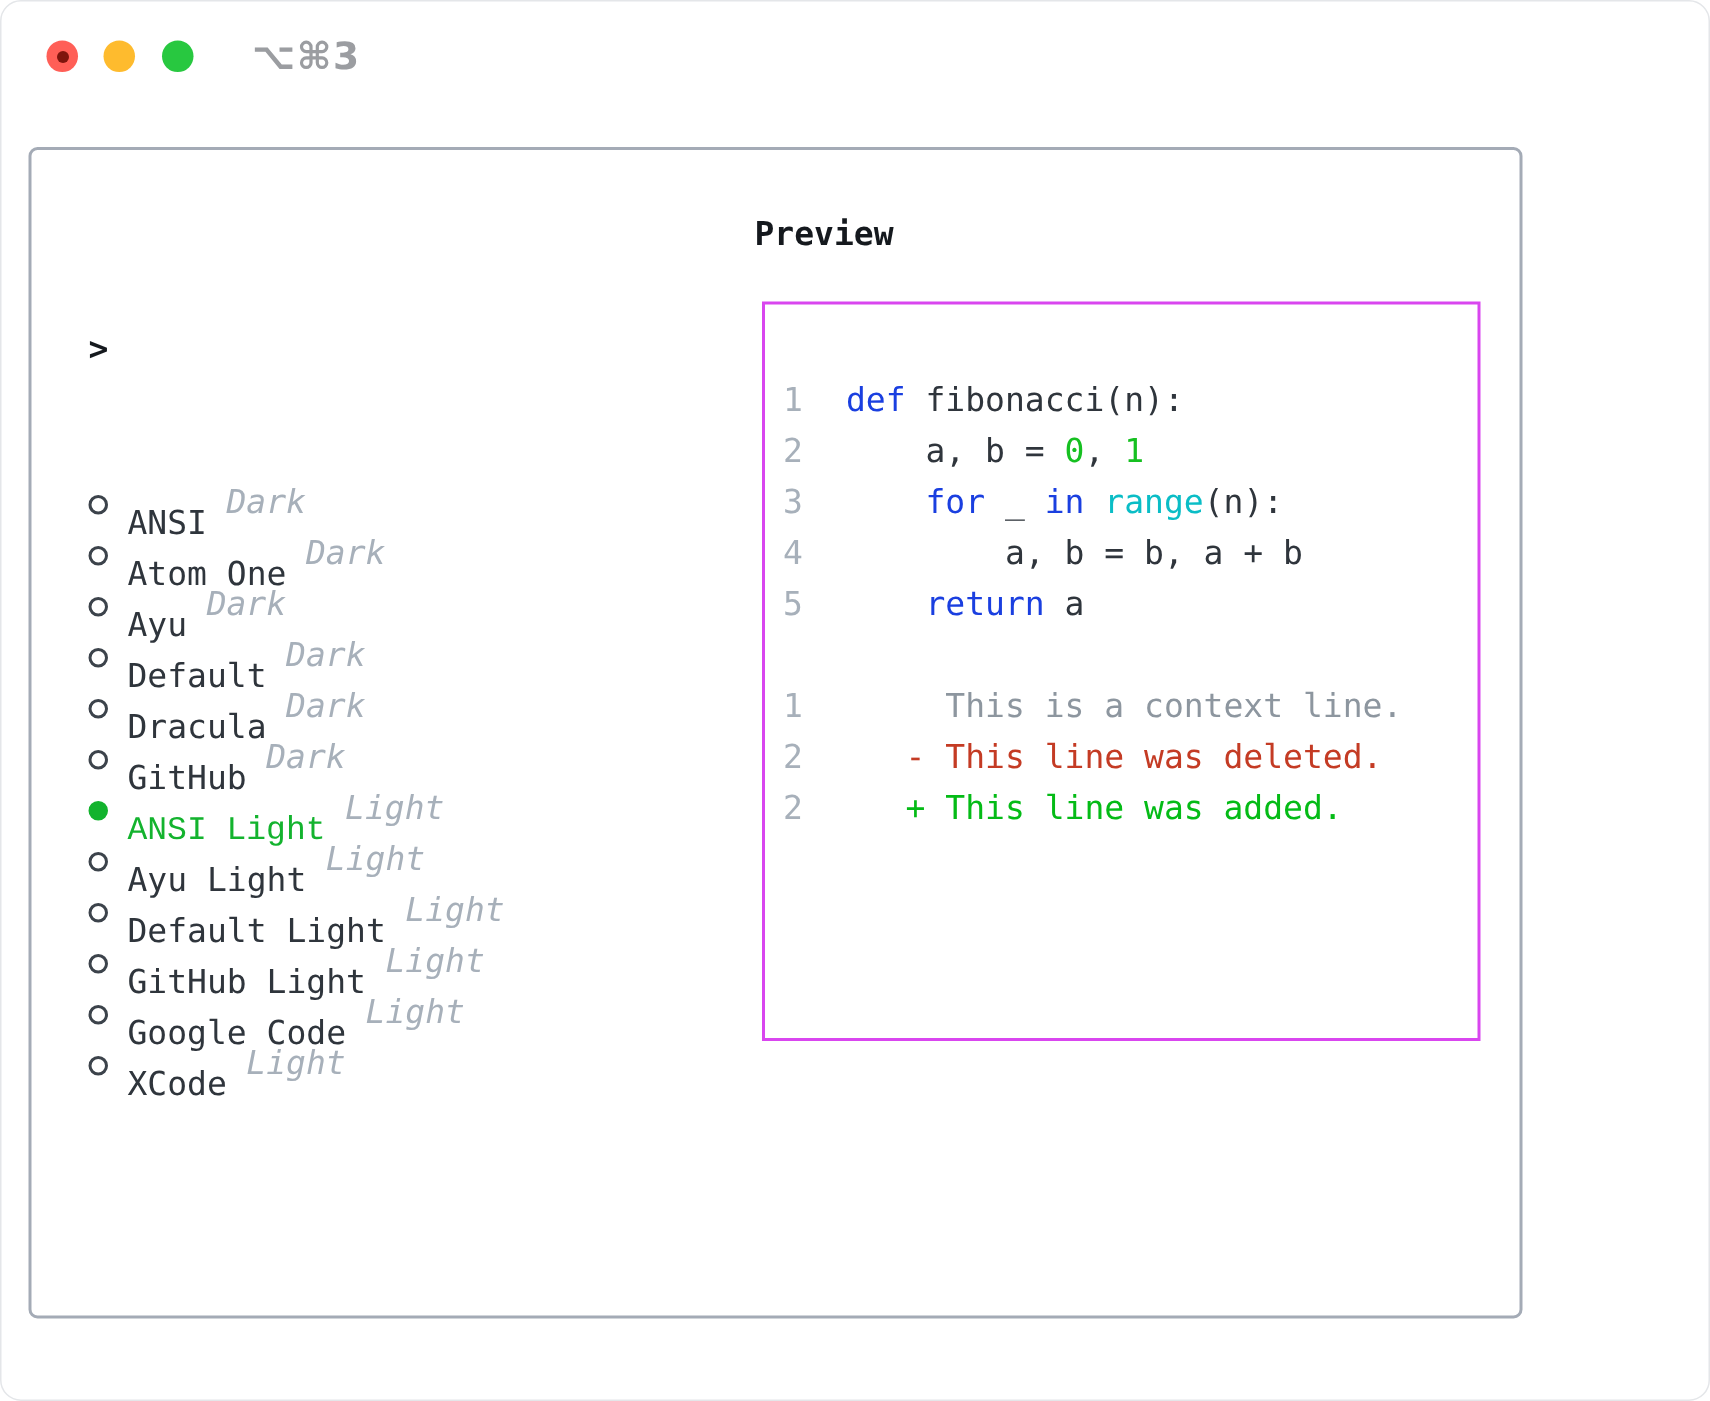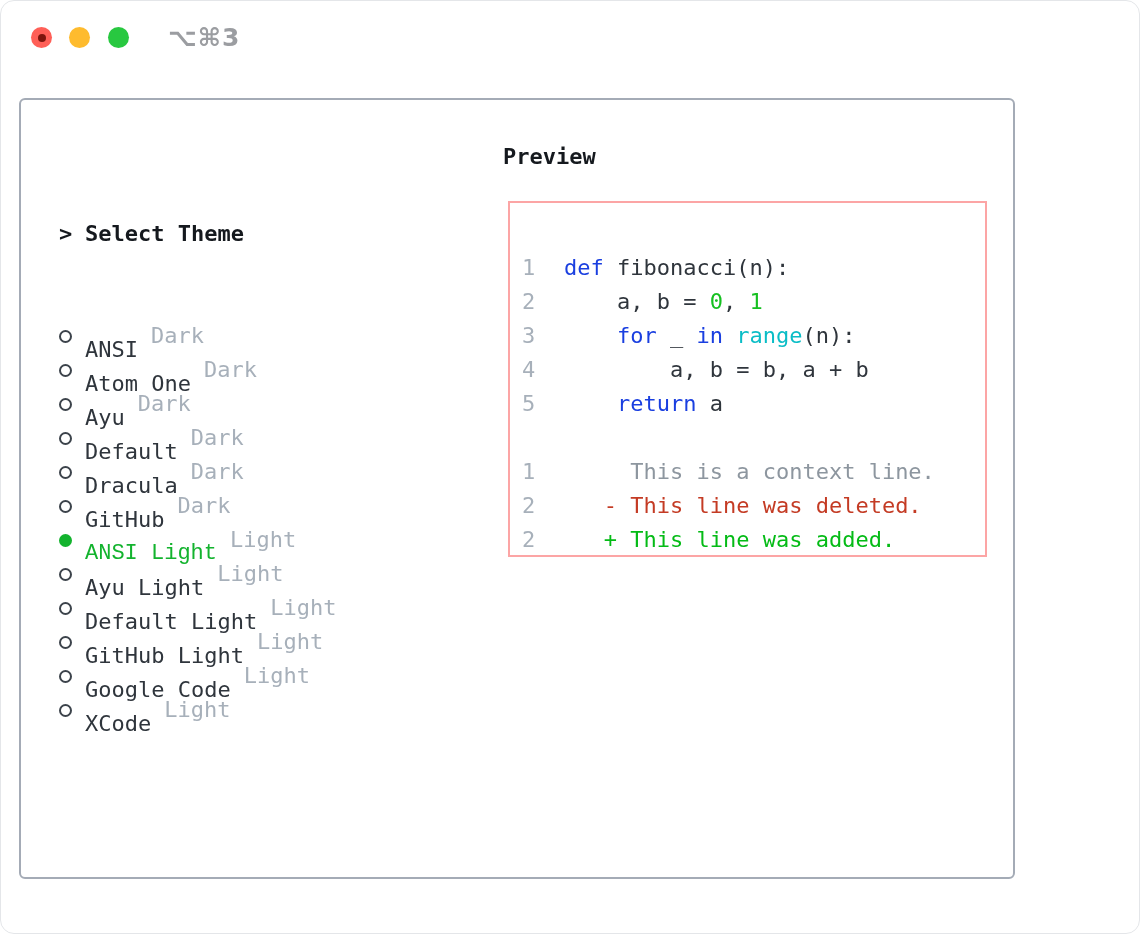--- a/index.html
+++ b/index.html
@@ -44,30 +44,30 @@
   }
   .caret{color:#15191e;font-weight:700;}
   .radio{
     width:13px;height:13px;border-radius:50%;
     border:2px solid #3c434b;box-sizing:border-box;background:transparent;
   }
   .radio.on{border-color:var(--accent);background:var(--accent);}
   .hdr{color:#15191e;font-weight:700;}
   .item-name{color:var(--text-dark);margin-top:28px;}
   .item-name.sel{color:var(--accent);font-family:Liberation Mono, monospace;}
-  .item-tag{color:var(--muted);margin-left:13px;}
+  .item-tag{color:var(--muted);margin-left:13px;font-style:italic;}
   .spacer{height:34px;}
   
   .preview-label{
     position:absolute;left:482px;top:40px;height:34px;line-height:34px;
     font-size:22px;font-weight:700;color:#15191e;
   }
   .preview-box{
-    position:absolute;left:487px;top:101px;width:479px;height:356px;
-    border:2px solid #fca5a5;background:#ffffff;box-sizing:border-box;
+    position:absolute;left:487px;top:101px;width:479px;height:493px;
+    border:2px solid #d946ef;background:#ffffff;box-sizing:border-box;
     overflow:hidden;
   }
   .code{
     position:absolute;left:12px;top:48px;font-size:22px;line-height:34px;
     white-space:pre;
   }
   .crow{height:34px;}
   .lnum{display:inline-block;width:42px;color:var(--muted);}
   .tok-plain{color:var(--text-dark);}
   .tok-kw{color:var(--kw);}
@@ -89,21 +89,20 @@
     <div class="dot dot-min" id="dot-min" style="background: rgb(254, 187, 46);"></div>
     <div class="dot dot-zoom" id="dot-zoom" style="background: rgb(40, 200, 64);"></div>
     <span class="win-title">⌥⌘3</span>
   </div>
 
   <div class="main-box">
 
     <div class="left-col">
       <div class="row">
         <span class="marker"><span class="caret">&gt;</span></span>
-        <span class="hdr">Select Theme</span>
       </div>
       <div id="theme-items"><div class="row"><span class="marker"><span class="radio"></span></span><span class="item-name">ANSI</span><span class="item-tag">Dark</span></div><div class="row"><span class="marker"><span class="radio"></span></span><span class="item-name">Atom One</span><span class="item-tag">Dark</span></div><div class="row"><span class="marker"><span class="radio"></span></span><span class="item-name">Ayu</span><span class="item-tag">Dark</span></div><div class="row"><span class="marker"><span class="radio"></span></span><span class="item-name">Default</span><span class="item-tag">Dark</span></div><div class="row"><span class="marker"><span class="radio"></span></span><span class="item-name">Dracula</span><span class="item-tag">Dark</span></div><div class="row"><span class="marker"><span class="radio"></span></span><span class="item-name">GitHub</span><span class="item-tag">Dark</span></div><div class="row"><span class="marker"><span class="radio on"></span></span><span class="item-name sel">ANSI Light</span><span class="item-tag">Light</span></div><div class="row"><span class="marker"><span class="radio"></span></span><span class="item-name">Ayu Light</span><span class="item-tag">Light</span></div><div class="row"><span class="marker"><span class="radio"></span></span><span class="item-name">Default Light</span><span class="item-tag">Light</span></div><div class="row"><span class="marker"><span class="radio"></span></span><span class="item-name">GitHub Light</span><span class="item-tag">Light</span></div><div class="row"><span class="marker"><span class="radio"></span></span><span class="item-name">Google Code</span><span class="item-tag">Light</span></div><div class="row"><span class="marker"><span class="radio"></span></span><span class="item-name">XCode</span><span class="item-tag">Light</span></div></div>
 
       <div class="spacer"></div>
 
       
       
 
       
 

